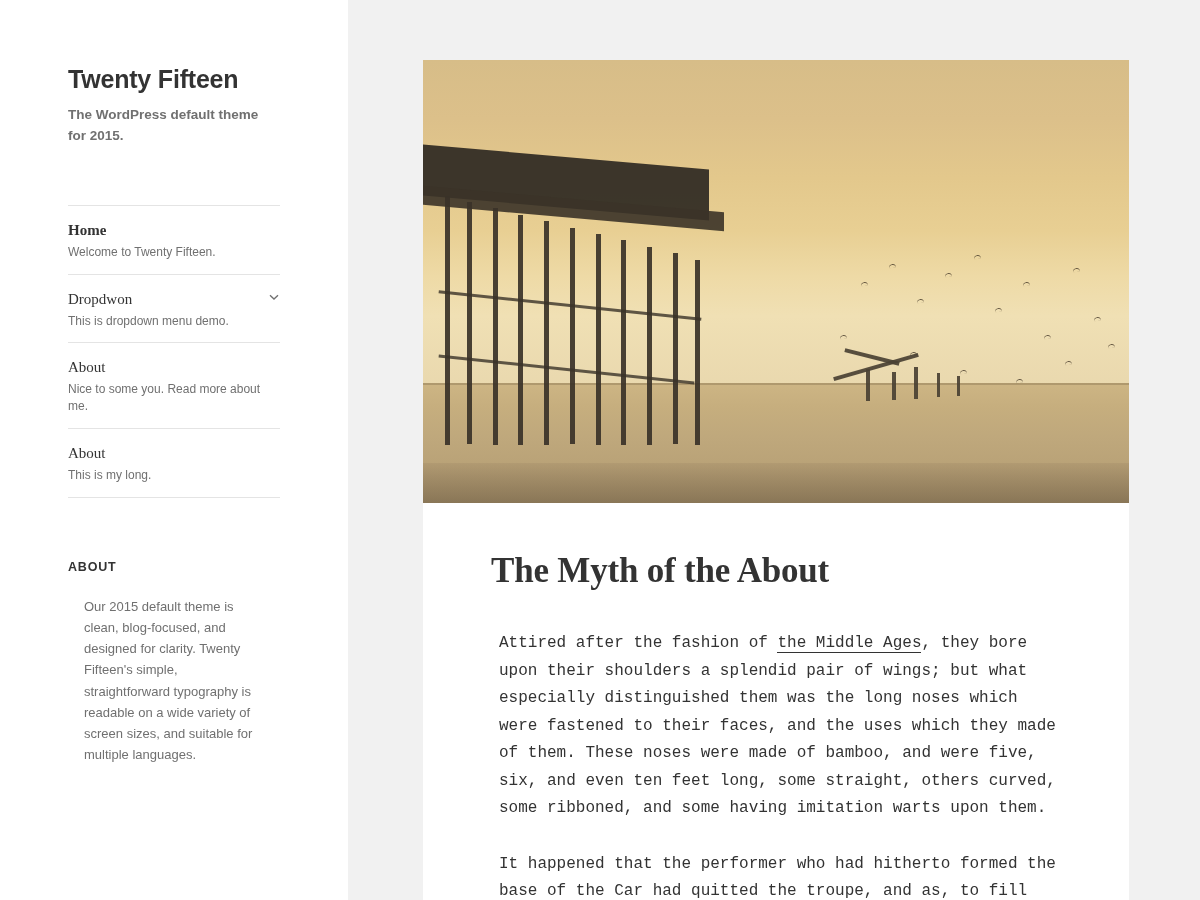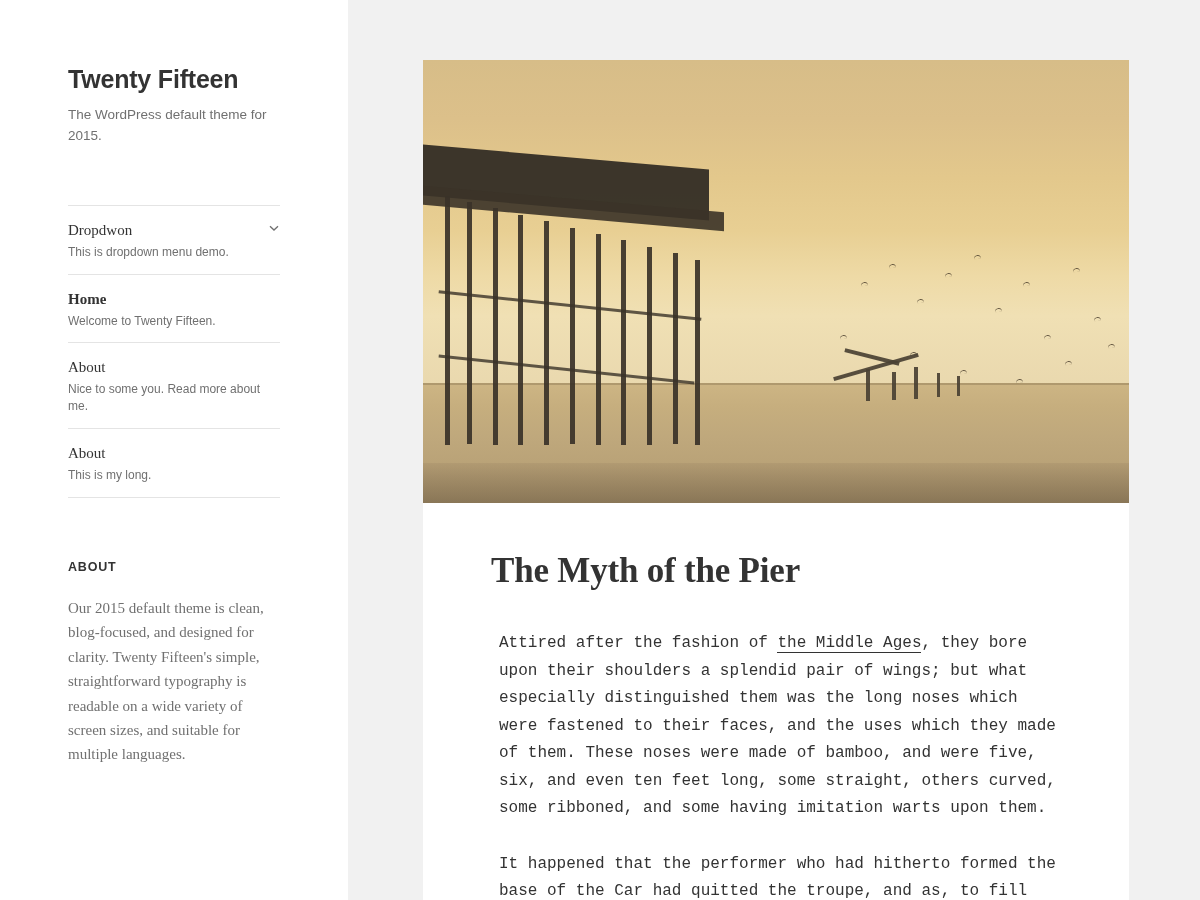--- a/index.html
+++ b/index.html
@@ -34,20 +34,21 @@
     margin: 0 0 11px 0;
     line-height: 1.2;
   }
   .site-desc {
     font-family: "Liberation Sans", sans-serif;
     font-size: 13.5px;
     line-height: 1.55;
     color: #707070;
     margin: 0;
     max-width: 205px;
+    font-weight: bold;
   }
 
   .nav {
     margin-top: 58px;
     width: 212px;
     border-top: 1px solid #e4e4e4;
   }
   .nav-item {
     border-bottom: 1px solid #e4e4e4;
     padding: 15px 0 13px 0;
@@ -85,25 +86,25 @@
   .widget-title {
     font-family: "Liberation Sans", sans-serif;
     font-size: 12.5px;
     font-weight: bold;
     letter-spacing: 0.8px;
     color: #333333;
     margin: 0 0 22px 0;
     text-transform: uppercase;
   }
   .widget-text {
-    font-family: Liberation Serif, serif;
-    font-size: 15px;
+    font-family: Liberation Sans, sans-serif;
+    font-size: 13px;
     line-height: 1.63;
     color: #707070;
-    margin: 0;
+    margin: 16px;
   }
 
   
   .main {
     flex: 1;
     height: 900px;
     background: #f1f1f1;
     padding: 0;
     position: relative;
     overflow: hidden;
@@ -231,33 +232,33 @@
 <body>
 
 <div class="page">
 
   <aside class="sidebar">
     <h1 class="site-title">Twenty Fifteen</h1>
     <p class="site-desc">The WordPress default theme for 2015.</p>
 
     <nav class="nav">
 
+      <div class="nav-item current">
+        <span class="nav-label">Home</span>
+        <span class="nav-sub">Welcome to Twenty Fifteen.</span>
+      </div>
+
       <div class="nav-item">
         <span class="nav-label">Dropdwon</span>
         <span class="nav-sub">This is dropdown menu demo.</span>
         <span class="chevron">
           <svg width="12" height="12" viewBox="0 0 12 12" fill="none" stroke="currentColor" stroke-width="1.3">
             <path d="M2 4.2 L6 8 L10 4.2"></path>
           </svg>
         </span>
-      </div>
-
-      <div class="nav-item current">
-        <span class="nav-label">Home</span>
-        <span class="nav-sub">Welcome to Twenty Fifteen.</span>
       </div>
 
       <div class="nav-item">
         <span class="nav-label">About</span>
         <span class="nav-sub">Nice to some you. Read more about me.</span>
       </div>
 
       <div class="nav-item">
         <span class="nav-label">About</span>
         <span class="nav-sub">This is my long.</span>
@@ -320,21 +321,21 @@
         <div class="bird" style="left:95%; top:58%;"></div>
         <div class="bird" style="left:59%; top:62%;"></div>
         <div class="bird" style="left:69%; top:66%;"></div>
         <div class="bird" style="left:76%; top:70%;"></div>
         <div class="bird" style="left:84%; top:72%;"></div>
         <div class="bird" style="left:91%; top:68%;"></div>
         <div class="bird" style="left:97%; top:64%;"></div>
       </div>
 
       <div class="article-body">
-        <h1 class="entry-title">The Myth of the Pier</h1>
+        <h1 class="entry-title">The Myth of the About</h1>
         <div class="entry-content">
           <p><span>Attired after the fashion of </span><a href="#">the Middle Ages</a><span>, they bore upon their shoulders a splendid pair of wings; but what especially distinguished them was the long noses which were fastened to their faces, and the uses which they made of them. These noses were made of bamboo, and were five, six, and even ten feet long, some straight, others curved, some ribboned, and some having imitation warts upon them.</span></p>
           <p>It happened that the performer who had hitherto formed the base of the Car had quitted the troupe, and as, to fill this part, only strength and adroitness were necessary.</p>
         </div>
       </div>
 
     </article>
   </main>
 
 </div>

